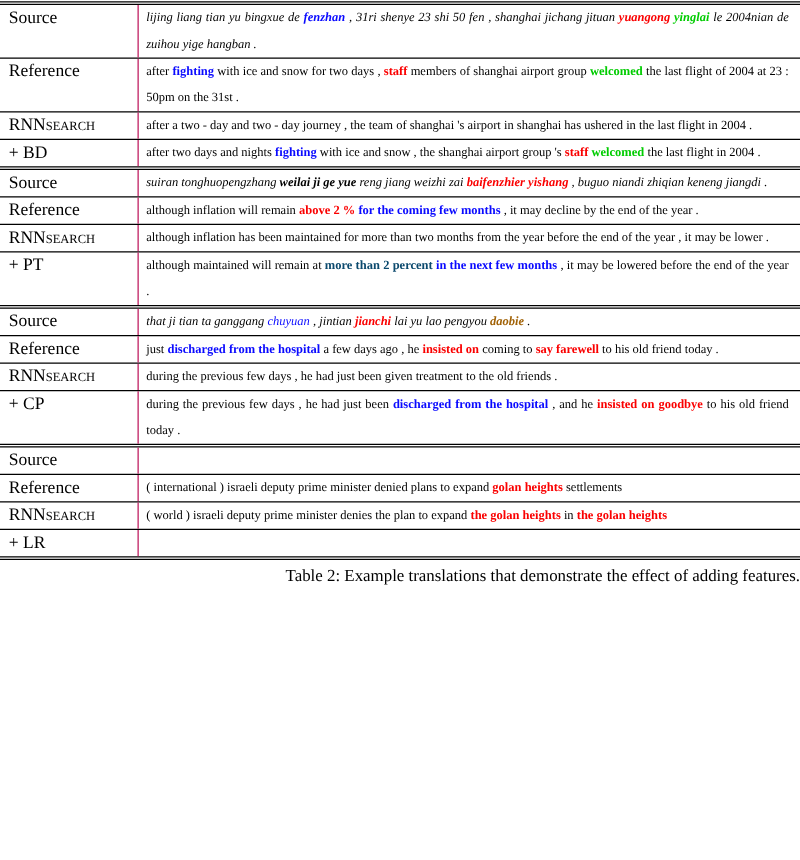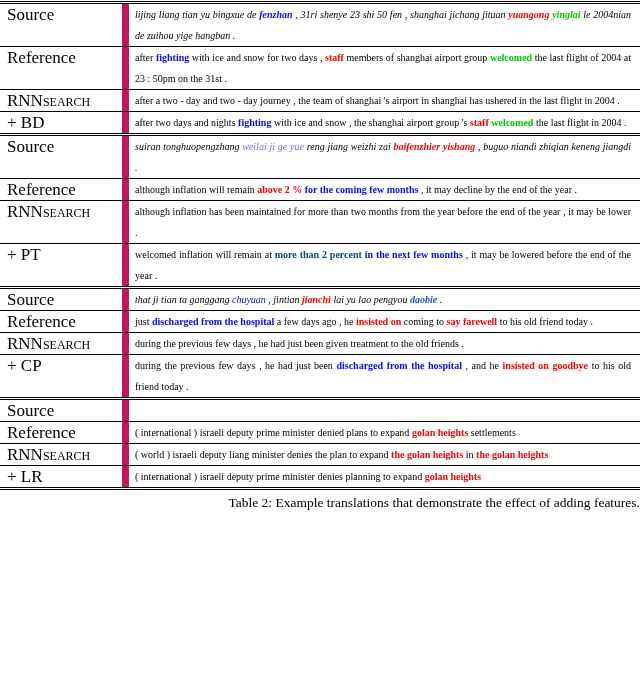--- a/index.html
+++ b/index.html
@@ -17,23 +17,23 @@
     margin-top: 1px;
     border-top: 3px double #000;
     border-bottom: 3px double #000;
   }
   .row-group + .row-group { border-top: 3px double #000; }
   .t-row { display: flex; align-items: stretch; }
   .t-row + .t-row { border-top: 1px solid #000; }
   .cell-label {
     width: 99px;
     flex: 0 0 99px;
-    border-right: 7px solid #be185d;
-    padding: 0 16px 0 7px;
-    font-size: 17px;
+    border-right: 1px solid #be185d;
+    padding: 0 4px 0 7px;
+    font-size: 14px;
     line-height: 21px;
   }
   .cell-label.sc { font-variant: small-caps; }
   .cell-content {
     flex: 1 1 auto;
     padding: 0 9px 0 6px;
     font-size: 10px;
     line-height: 21px;
     text-align: justify;
   }
@@ -65,39 +65,39 @@
           <div class="cell-content"><span>after a two - day and two - day journey , the team of shanghai 's airport in shanghai has ushered in the last flight in 2004 .</span></div>
         </div>
         <div class="t-row">
           <div class="cell-label">+ BD</div>
           <div class="cell-content"><span>after two days and nights </span><span style="color: rgb(10, 10, 255); font-weight: bold;">fighting</span><span> with ice and snow , the shanghai airport group 's </span><span style="color: rgb(250, 0, 0); font-weight: bold;">staff</span><span> </span><span style="color: rgb(0, 204, 0); font-weight: bold;">welcomed</span><span> the last flight in 2004 .</span></div>
         </div>
       </div>
       <div class="row-group">
         <div class="t-row">
           <div class="cell-label">Source</div>
-          <div class="cell-content src"><span>suiran tonghuopengzhang </span><span style="color: #8b5cf6; font-weight: normal;">weilai ji ge yue</span><span> reng jiang weizhi zai </span><span style="color: rgb(250, 0, 0); font-weight: bold;">baifenzhier yishang</span><span> , buguo niandi zhiqian keneng jiangdi .</span></div>
+          <div class="cell-content src"><span>suiran tonghuopengzhang </span><span style="color: #000000; font-weight: bold;">weilai ji ge yue</span><span> reng jiang weizhi zai </span><span style="color: rgb(250, 0, 0); font-weight: bold;">baifenzhier yishang</span><span> , buguo niandi zhiqian keneng jiangdi .</span></div>
         </div>
         <div class="t-row">
           <div class="cell-label">Reference</div>
           <div class="cell-content"><span>although inflation will remain </span><span style="color: rgb(250, 0, 0); font-weight: bold;">above 2 %</span><span> </span><span style="color: rgb(10, 10, 255); font-weight: bold;">for the coming few months</span><span> , it may decline by the end of the year .</span></div>
         </div>
         <div class="t-row">
           <div class="cell-label sc">RNNsearch</div>
           <div class="cell-content"><span>although inflation has been maintained for more than two months from the year before the end of the year , it may be lower .</span></div>
         </div>
         <div class="t-row">
           <div class="cell-label">+ PT</div>
-          <div class="cell-content"><span>welcomed inflation will remain at </span><span style="color: #0c4a6e; font-weight: bold;">more than 2 percent</span><span> </span><span style="color: rgb(10, 10, 255); font-weight: bold; margin-top: 41px;">in the next few months</span><span> , it may be lowered before the end of the year .</span></div>
+          <div class="cell-content"><span>although maintained will remain at </span><span style="color: #0c4a6e; font-weight: bold;">more than 2 percent</span><span> </span><span style="color: rgb(10, 10, 255); font-weight: bold; margin-top: 41px;">in the next few months</span><span> , it may be lowered before the end of the year .</span></div>
         </div>
       </div>
       <div class="row-group">
         <div class="t-row">
           <div class="cell-label">Source</div>
-          <div class="cell-content src"><span>that ji tian ta ganggang </span><span style="color: rgb(10, 10, 255); font-weight: normal;">chuyuan</span><span> , jintian </span><span style="color: rgb(250, 0, 0); font-weight: bold;">jianchi</span><span> lai yu lao pengyou </span><span style="color: #1d4ed8; font-weight: bold;">daobie</span><span> .</span></div>
+          <div class="cell-content src"><span>that ji tian ta ganggang </span><span style="color: rgb(10, 10, 255); font-weight: normal;">chuyuan</span><span> , jintian </span><span style="color: rgb(250, 0, 0); font-weight: bold;">jianchi</span><span> lai yu lao pengyou </span><span style="color: #a16207; font-weight: bold;">daobie</span><span> .</span></div>
         </div>
         <div class="t-row">
           <div class="cell-label">Reference</div>
           <div class="cell-content"><span>just </span><span style="color: rgb(10, 10, 255); font-weight: bold;">discharged from the hospital</span><span> a few days ago , he </span><span style="color: rgb(250, 0, 0); font-weight: bold;">insisted on</span><span> coming to </span><span style="color: rgb(250, 0, 0); font-weight: bold;">say farewell</span><span> to his old friend today .</span></div>
         </div>
         <div class="t-row">
           <div class="cell-label sc">RNNsearch</div>
           <div class="cell-content"><span>during the previous few days , he had just been given treatment to the old friends .</span></div>
         </div>
         <div class="t-row">
@@ -108,22 +108,21 @@
       <div class="row-group">
         <div class="t-row">
           <div class="cell-label">Source</div>
         </div>
         <div class="t-row">
           <div class="cell-label">Reference</div>
           <div class="cell-content"><span>( international ) israeli deputy prime minister denied plans to expand </span><span style="color: rgb(250, 0, 0); font-weight: bold;">golan heights</span><span> settlements</span></div>
         </div>
         <div class="t-row">
           <div class="cell-label sc">RNNsearch</div>
-          <div class="cell-content"><span>( world ) israeli deputy liang minister denies the plan to expand </span><span style="color: rgb(250, 0, 0); font-weight: bold;">the golan heights</span><span> in </span><span style="color: rgb(250, 0, 0); font-weight: bold;">the golan heights</span></div>
+          <div class="cell-content"><span>( world ) israeli deputy prime minister denies the plan to expand </span><span style="color: rgb(250, 0, 0); font-weight: bold;">the golan heights</span><span> in </span><span style="color: rgb(250, 0, 0); font-weight: bold;">the golan heights</span></div>
         </div>
         <div class="t-row">
           <div class="cell-label">+ LR</div>
-          <div class="cell-content"><span>( international ) israeli deputy prime minister denies planning to expand </span><span style="color: rgb(250, 0, 0); font-weight: bold;">golan heights</span></div>
         </div>
       </div>
     </div>
   <div class="caption">Table 2: Example translations that demonstrate the effect of adding features.</div>
 </div>
 
 </body></html>

